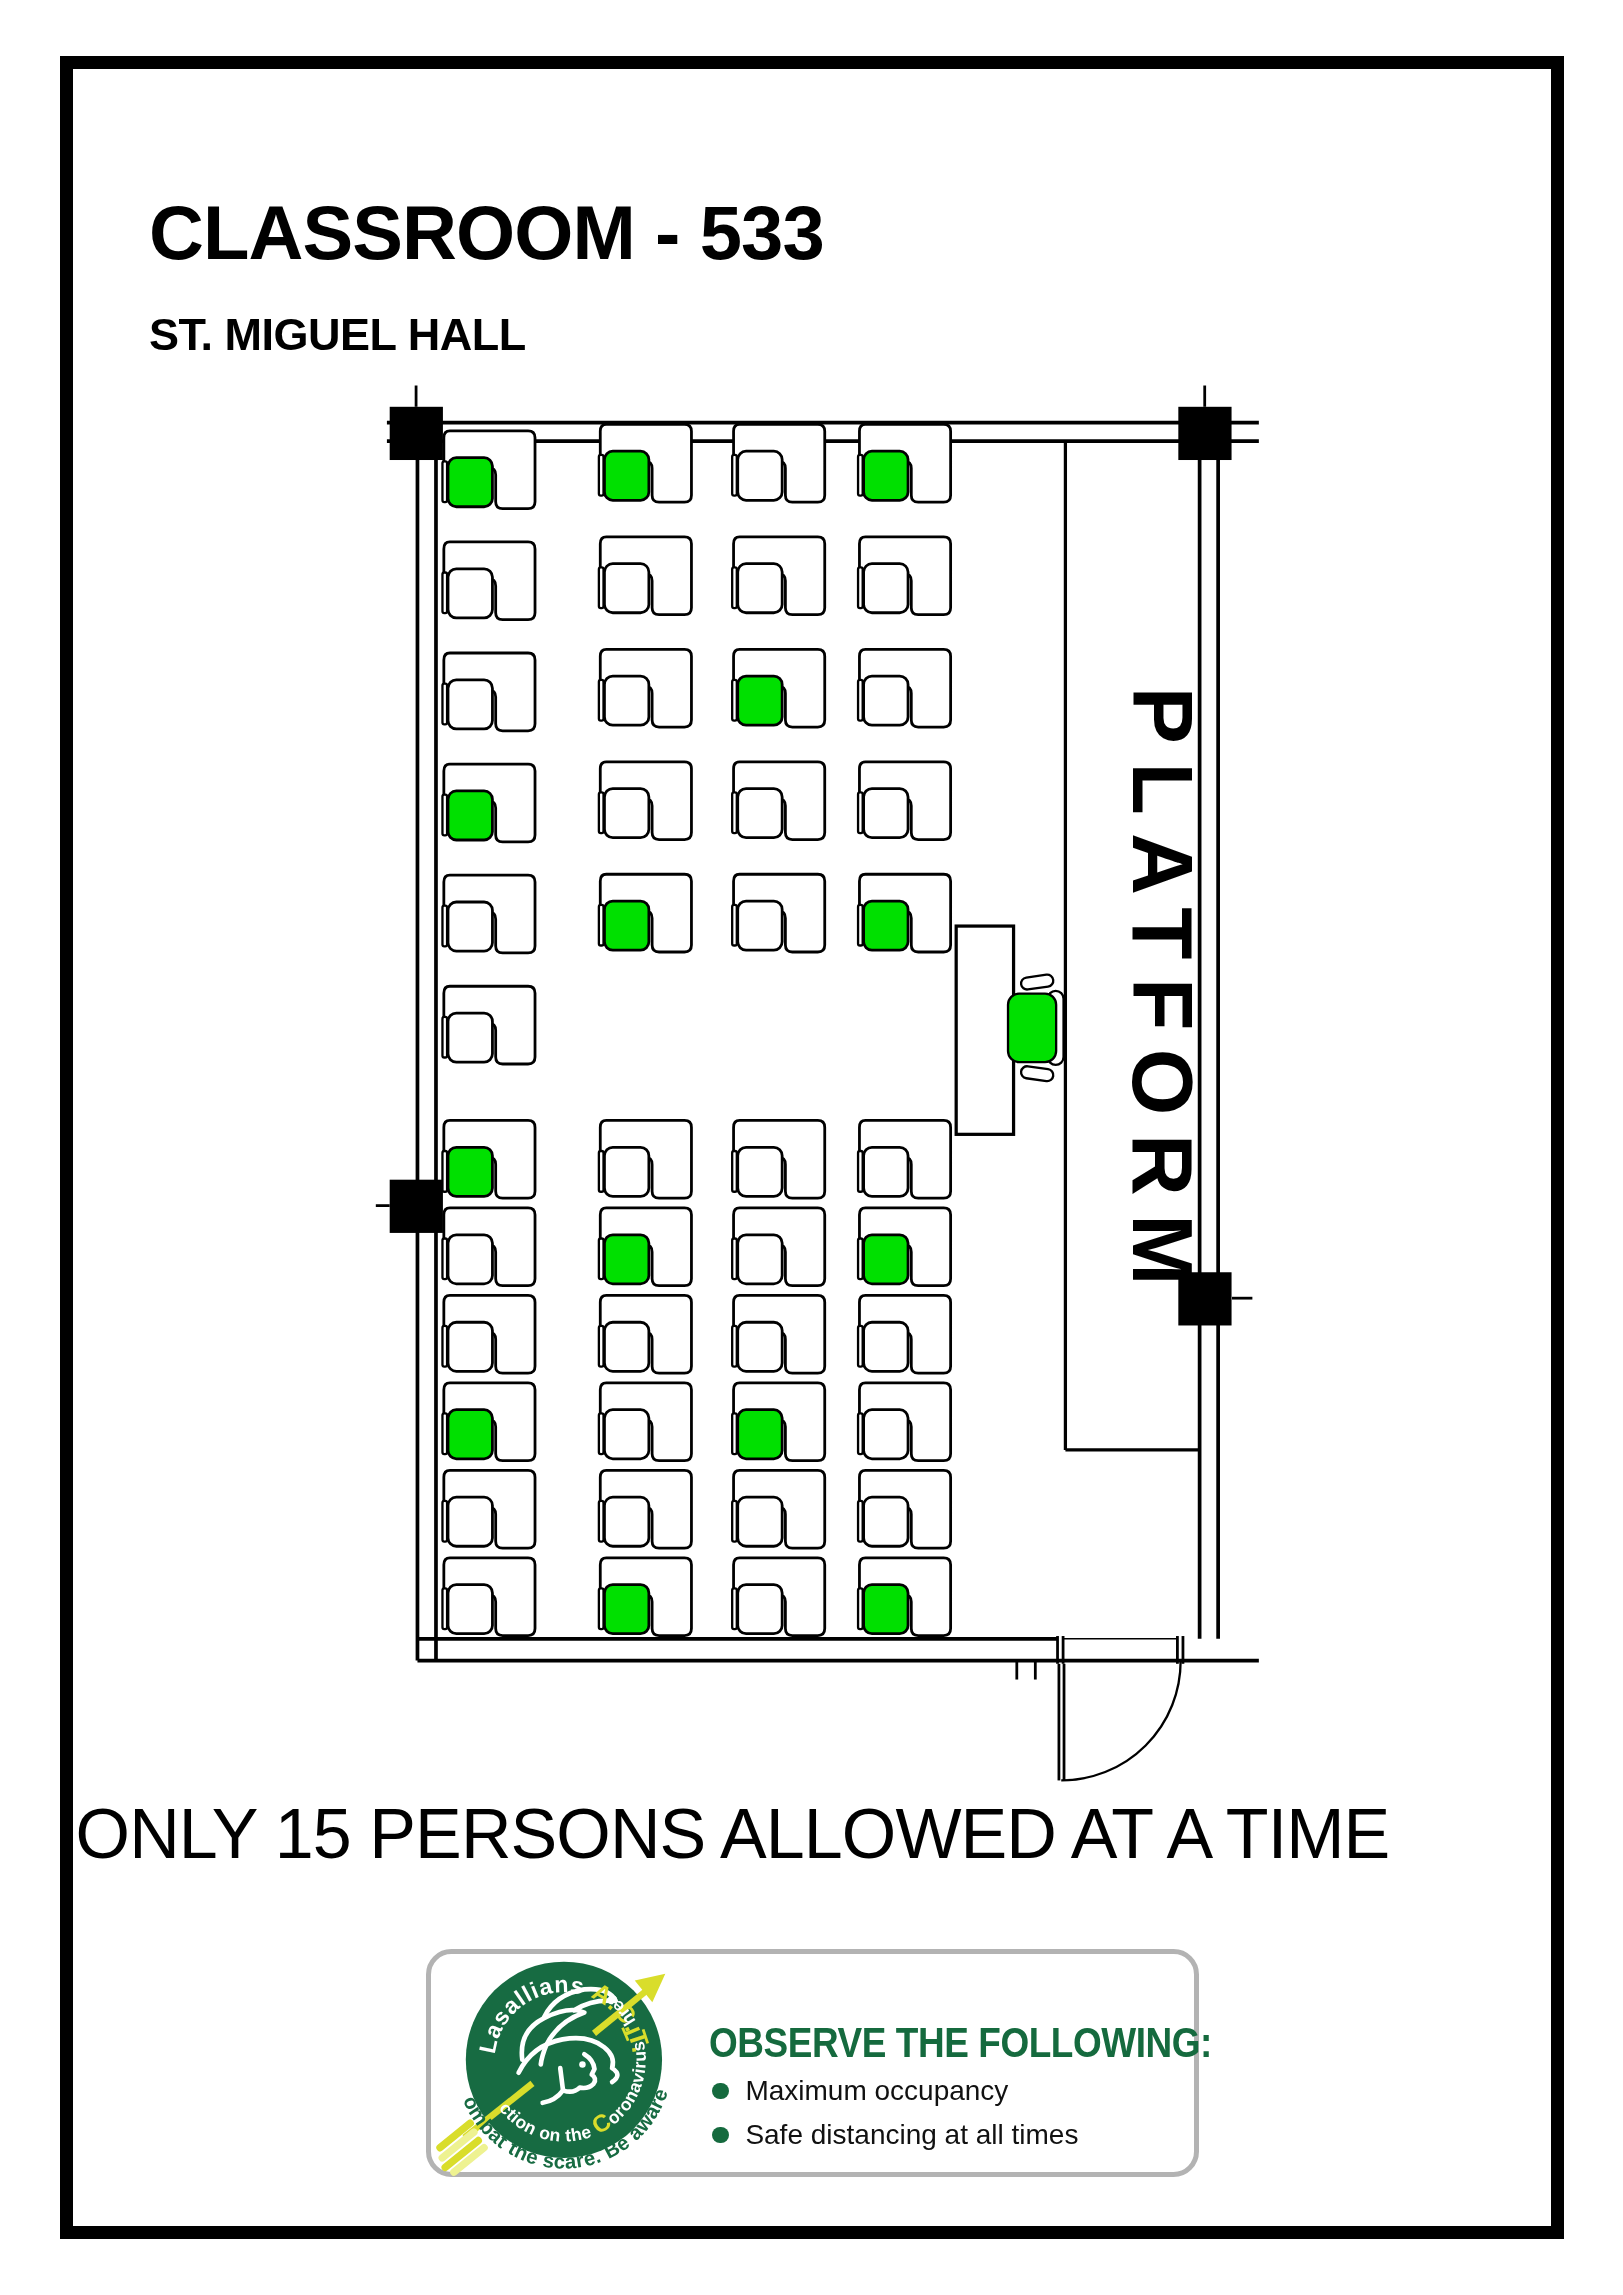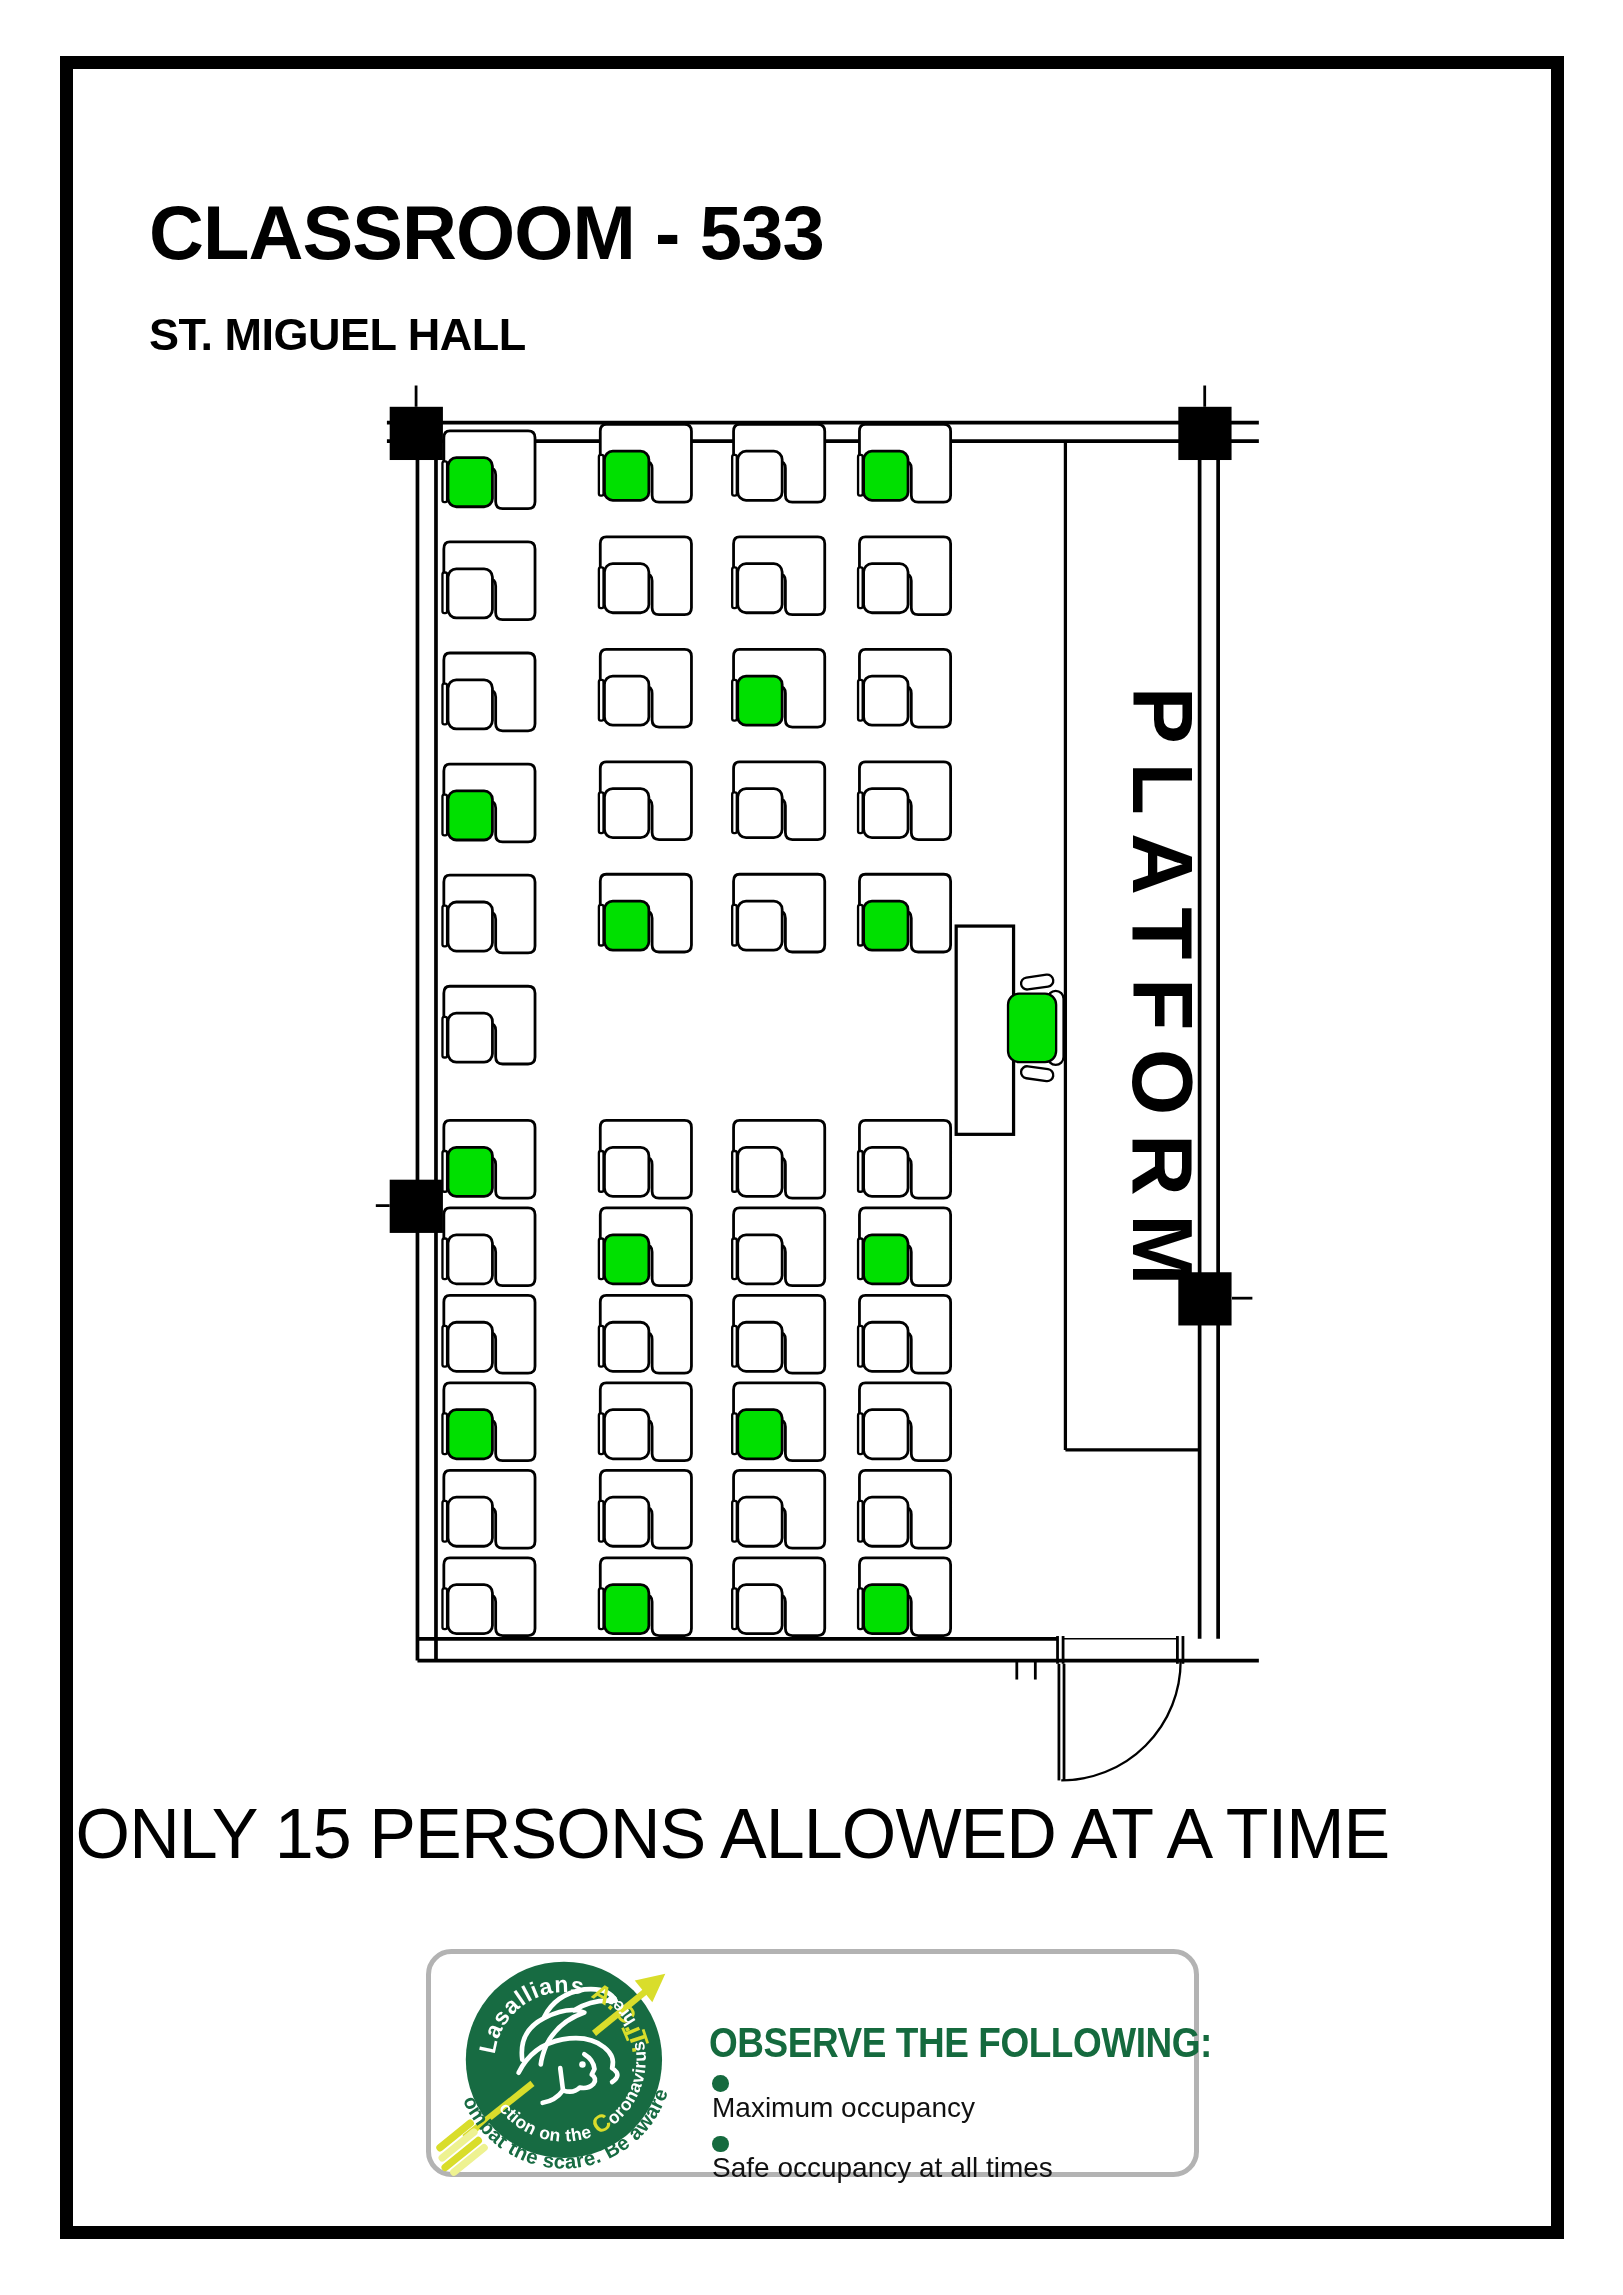--- a/index.html
+++ b/index.html
@@ -32,21 +32,21 @@
     background:#fff; border:5.1px solid #b3b3b3; border-radius:25.4px; box-sizing:border-box;
   }
   .card-logo { position:absolute; left:-5.1px; top:-5.1px; width:773px; height:228px; }
   .card-logo text { font-family:"Liberation Sans", sans-serif; font-weight:bold; }
   .observe {
     position:absolute; left:278px; top:65px; font-size:42px; font-weight:bold;
     color:#156A3E; transform:scaleX(.88); transform-origin:left center; white-space:nowrap;
     letter-spacing:-0.5px;
   }
   .bullets { position:absolute; left:281px; top:121px; margin:0; padding:0; list-style:none; }
-  .bullets li { display:flex; align-items:flex-start; margin-bottom:12px; font-size:28px; color:#111;flex-direction:column; }
+  .bullets li { display:flex; align-items:center; margin-bottom:12px; font-size:28px; color:#111; }
   .dot { width:16.7px; height:16.7px; border-radius:50%; background:#156A3E; margin-right:16.7px; flex:none; }
 </style>
 </head>
 <body>
 
 <div class="frame"></div>
 
 <div class="title">CLASSROOM - 533</div>
 <div class="subtitle">ST. MIGUEL HALL</div>
 
@@ -558,17 +558,17 @@
     </text>
   </svg>
   <div class="observe">OBSERVE THE FOLLOWING:</div>
   <ul class="bullets">
     <li>
       <span class="dot"></span>
       <span>Maximum occupancy</span>
     </li>
     <li>
       <span class="dot"></span>
-      <span>Safe occupancy at all times</span>
+      <span>Safe distancing at all times</span>
     </li>
   </ul>
 </div>
 
 
 </body></html>

